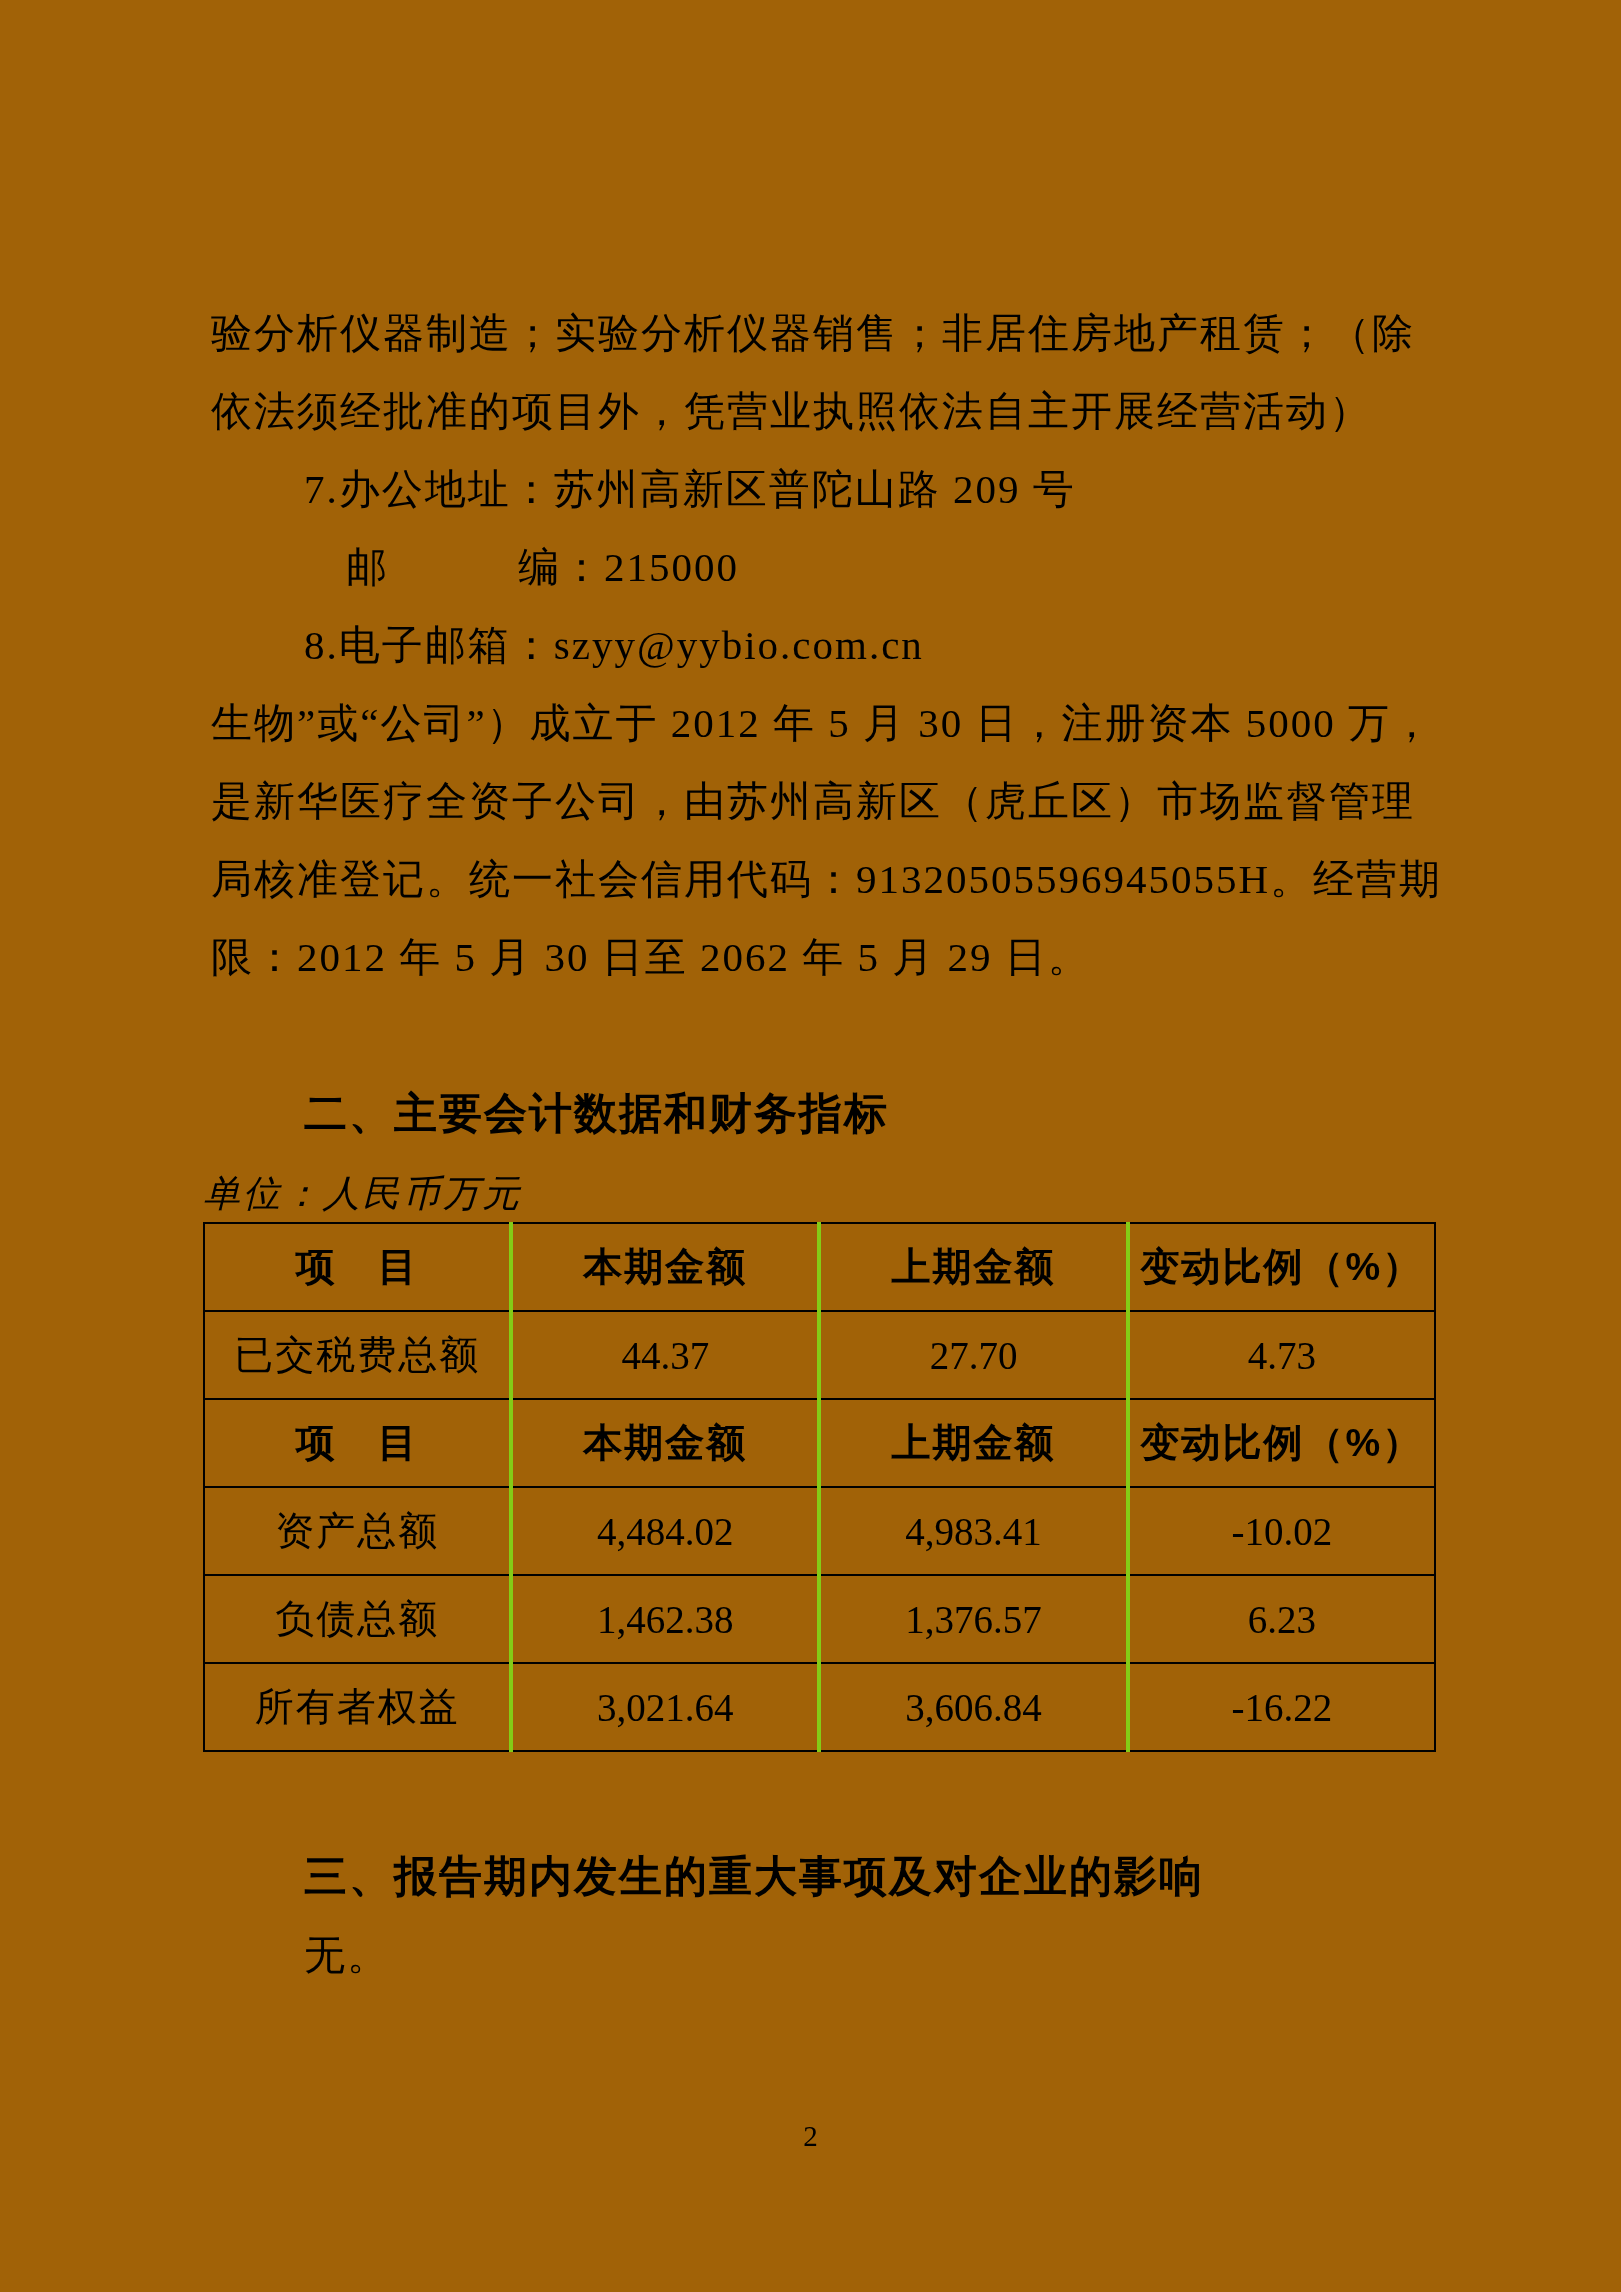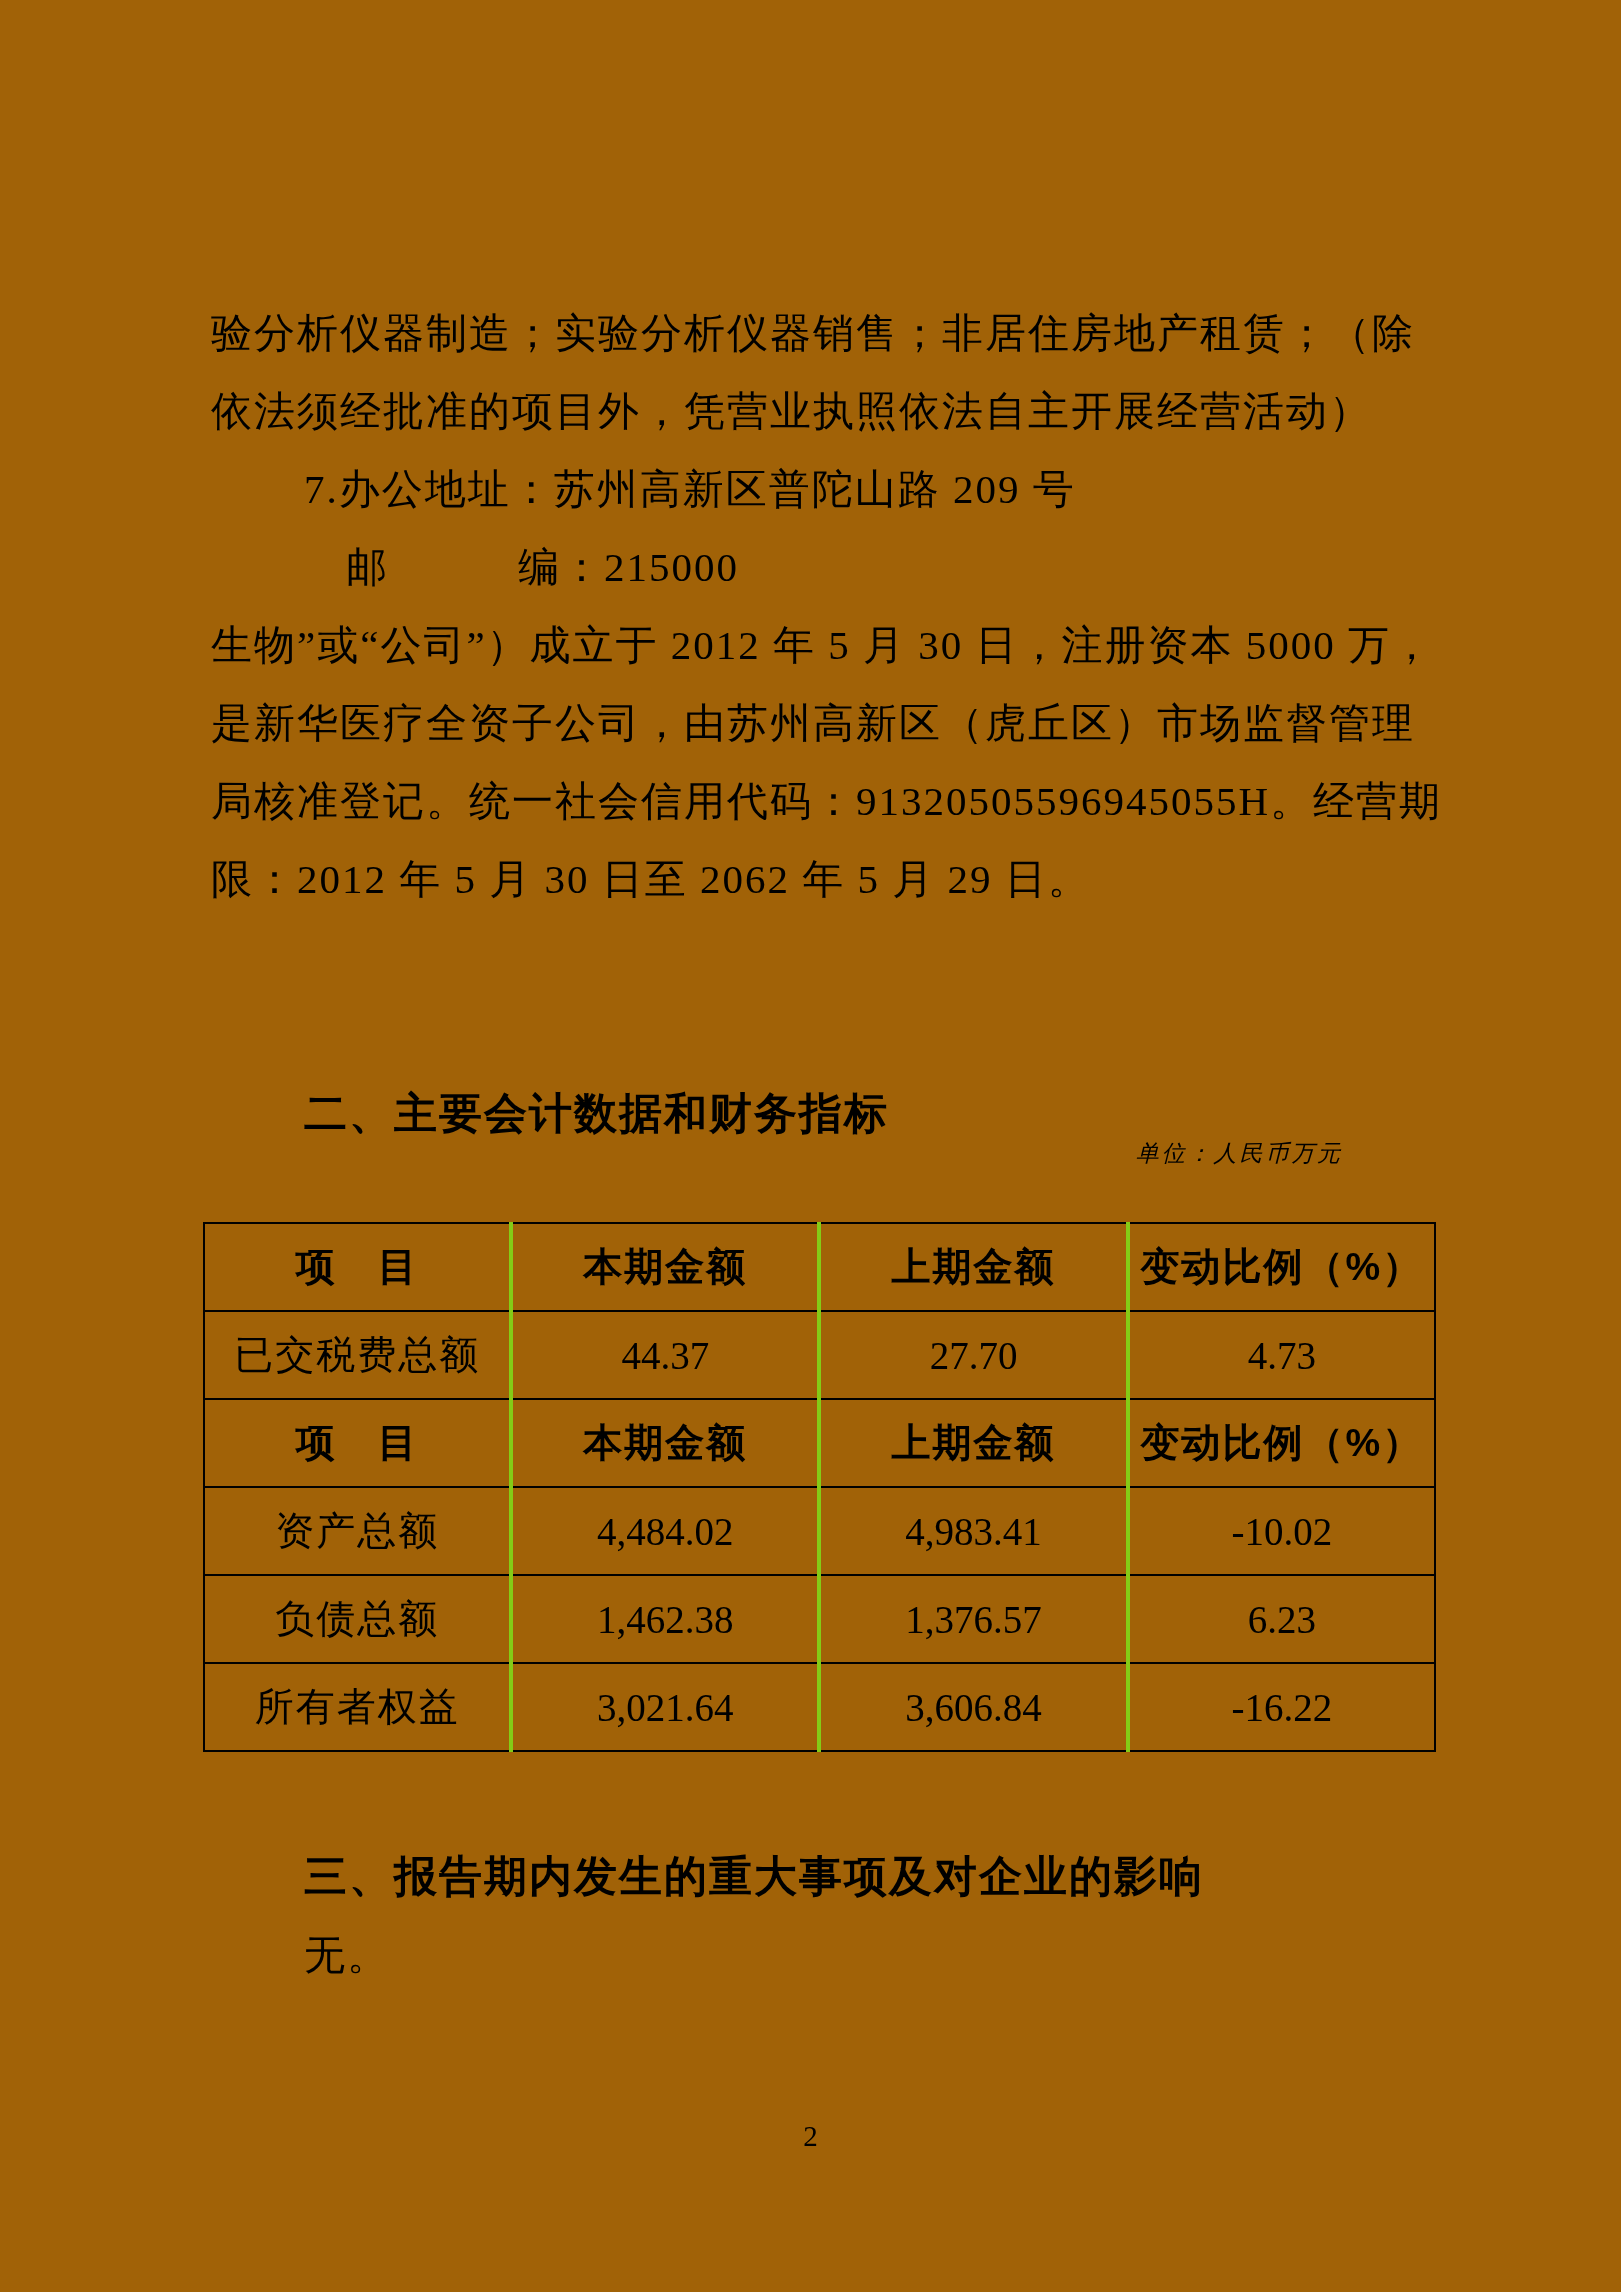--- a/index.html
+++ b/index.html
@@ -39,26 +39,25 @@
     line-height: 47px;
     text-indent: 93px;
     white-space: pre;
   }
   #heading2 { top: 1090px; }
   #heading3 { top: 1853px; }
 
   .unit-label {
     position: absolute;
     left: 203px;
-    top: 1134px;
+    top: 1174px;
     width: 1233px;
     box-sizing: border-box;
     padding-right: 93px;
-    text-align: right;
-    font-size: 23px;
+    font-size: 37px;
     font-style: italic;
     letter-spacing: 2.9px;
     line-height: 39px;
     font-family: "Liberation Serif", serif;
   }
 
   table.fin-table {
     position: absolute;
     left: 203px;
     top: 1222px;
@@ -113,20 +112,21 @@
 </head>
 <body>
 
 <div class="page">
 
   <div class="textblock">
     <div class="line">验分析仪器制造；实验分析仪器销售；非居住房地产租赁；（除</div>
     <div class="line">依法须经批准的项目外，凭营业执照依法自主开展经营活动）</div>
     <div class="line ind">7.办公地址：苏州高新区普陀山路 209 号</div>
     <div class="line ind2">邮　　　编：215000</div>
+    <div class="line ind">8.电子邮箱：szyy@yybio.com.cn</div>
     <div class="line">生物”或“公司”）成立于 2012 年 5 月 30 日，注册资本 5000 万，</div>
     <div class="line">是新华医疗全资子公司，由苏州高新区（虎丘区）市场监督管理</div>
     <div class="line">局核准登记。统一社会信用代码：91320505596945055H。经营期</div>
     <div class="line">限：2012 年 5 月 30 日至 2062 年 5 月 29 日。</div>
   </div>
 
   <div class="sec-heading" id="heading2">二、主要会计数据和财务指标</div>
 
   <div class="unit-label">单位：人民币万元</div>
 

